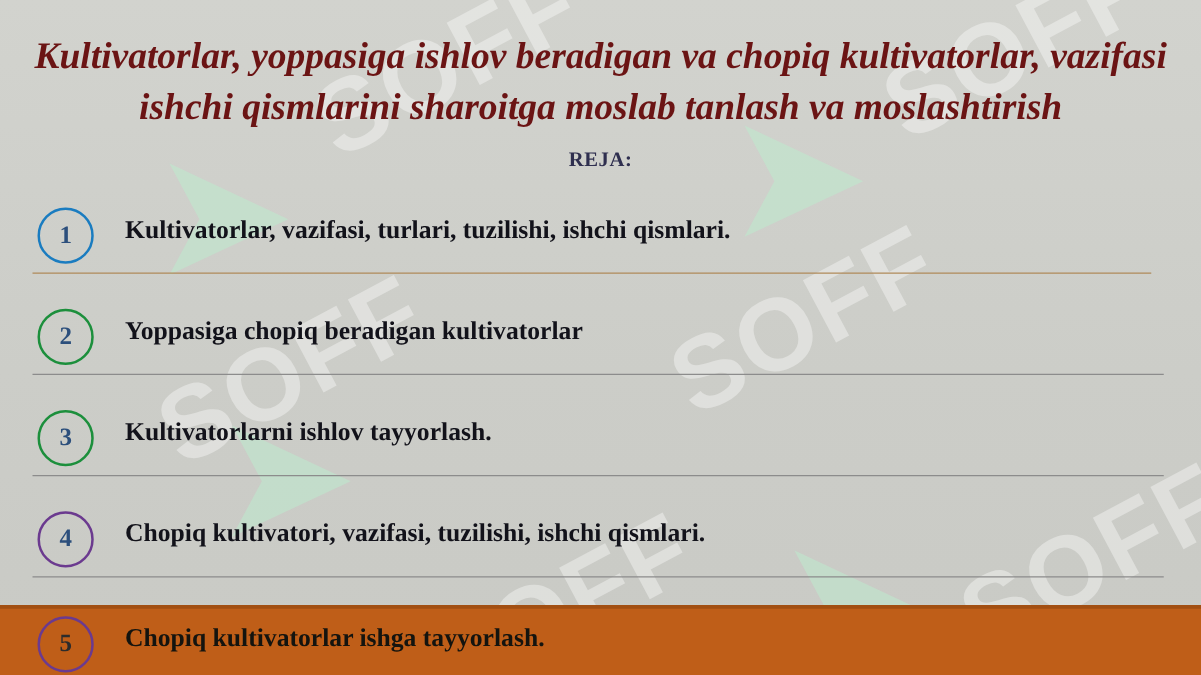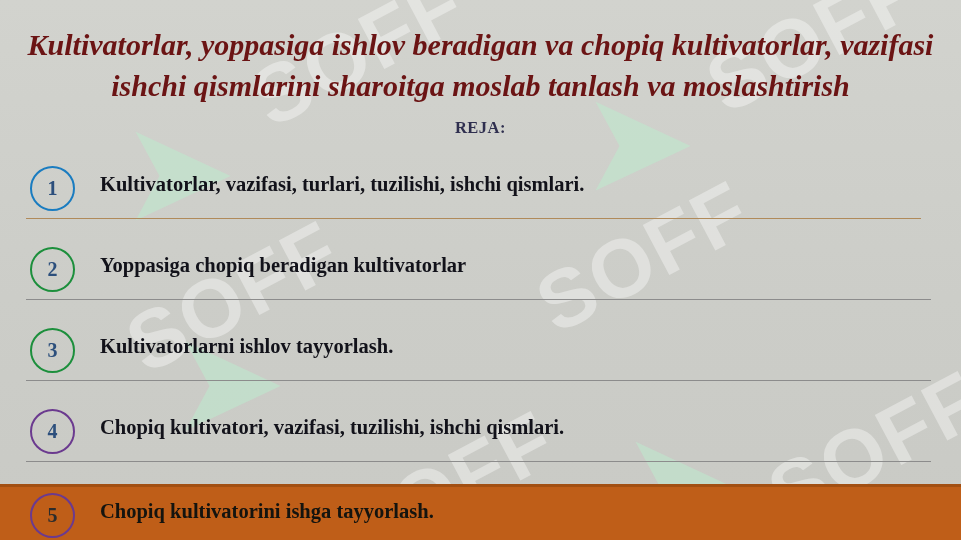--- a/index.html
+++ b/index.html
@@ -182,16 +182,16 @@
       <div class="row-text">Chopiq  kultivatori,  vazifasi,  tuzilishi, ishchi qismlari.</div>
     </div>
 
   </div>
 
   <div class="band"></div>
   <div class="band-top"></div>
 
   <div style="position:absolute; left:0; right:0; top:484px; height:56px;">
     <div class="bullet" style="left:30px; top:9px; border-color:#6b3a8f; color:#2c2c2c;">5</div>
-    <div class="row-text" style="left:100px; top:15px; color:#14140f;">Chopiq kultivatorini ishga tayyorlash.</div>
+    <div class="row-text" style="left:100px; top:15px; color:#14140f;">Chopiq kultivatorlar ishga tayyorlash.</div>
   </div>
 
 </div>
 
 </body></html>

